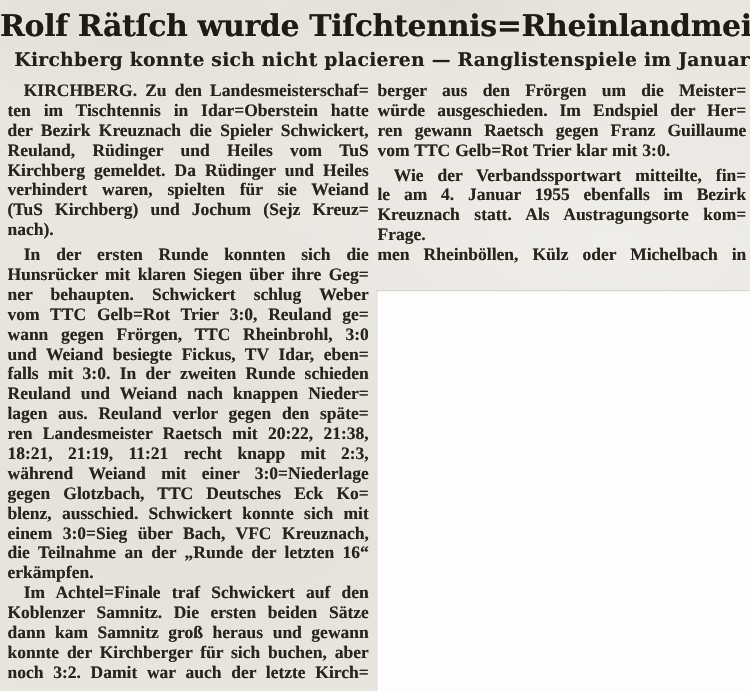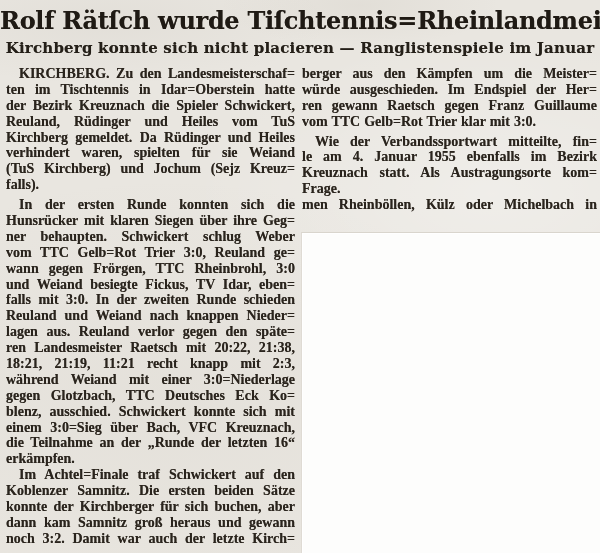--- a/index.html
+++ b/index.html
@@ -25,21 +25,21 @@
     font-weight:bold;
     font-size:24px;
     line-height:28px;
     letter-spacing:-0.3px;
     color:#1f1a14;
     white-space:nowrap;
     text-shadow:0 0 0.5px rgba(31,26,20,0.65);
   }
   .subheadline{
     margin-top:3px;
-    text-align:center;
+    text-align:right;
     font-family:"DejaVu Serif", serif;
     font-weight:bold;
     font-size:15px;
     line-height:20px;
     letter-spacing:0.2px;
     color:#241f18;
     text-shadow:0 0 0.4px rgba(36,31,24,0.55);
   }
   .columns{
     display:flex;
@@ -83,46 +83,46 @@
   <div class="subheadline">Kirchberg konnte sich nicht placieren — Ranglistenspiele im Januar</div>
   <div class="columns">
     <div class="col left">
         <div class="line indent">KIRCHBERG. Zu den Landesmeisterschaf=</div>
         <div class="line">ten im Tischtennis in Idar=Oberstein hatte</div>
         <div class="line">der Bezirk Kreuznach die Spieler Schwickert,</div>
         <div class="line">Reuland, Rüdinger und Heiles vom TuS</div>
         <div class="line">Kirchberg gemeldet. Da Rüdinger und Heiles</div>
         <div class="line">verhindert waren, spielten für sie Weiand</div>
         <div class="line">(TuS Kirchberg) und Jochum (Sejz Kreuz=</div>
-        <div class="line nojust">falls).</div>
+        <div class="line nojust">nach).</div>
         <div class="line indent gap">In der ersten Runde konnten sich die</div>
         <div class="line">Hunsrücker mit klaren Siegen über ihre Geg=</div>
         <div class="line">ner behaupten. Schwickert schlug Weber</div>
         <div class="line">vom TTC Gelb=Rot Trier 3:0, Reuland ge=</div>
         <div class="line">wann gegen Frörgen, TTC Rheinbrohl, 3:0</div>
         <div class="line">und Weiand besiegte Fickus, TV Idar, eben=</div>
         <div class="line">falls mit 3:0. In der zweiten Runde schieden</div>
         <div class="line">Reuland und Weiand nach knappen Nieder=</div>
         <div class="line">lagen aus. Reuland verlor gegen den späte=</div>
         <div class="line">ren Landesmeister Raetsch mit 20:22, 21:38,</div>
         <div class="line">18:21, 21:19, 11:21 recht knapp mit 2:3,</div>
         <div class="line">während Weiand mit einer 3:0=Niederlage</div>
         <div class="line">gegen Glotzbach, TTC Deutsches Eck Ko=</div>
         <div class="line">blenz, ausschied. Schwickert konnte sich mit</div>
         <div class="line">einem 3:0=Sieg über Bach, VFC Kreuznach,</div>
         <div class="line">die Teilnahme an der „Runde der letzten 16“</div>
         <div class="line nojust">erkämpfen.</div>
         <div class="line indent">Im Achtel=Finale traf Schwickert auf den</div>
         <div class="line">Koblenzer Samnitz. Die ersten beiden Sätze</div>
+        <div class="line">dann kam Samnitz groß heraus und gewann</div>
         <div class="line">konnte der Kirchberger für sich buchen, aber</div>
-        <div class="line">dann kam Samnitz groß heraus und gewann</div>
         <div class="line">noch 3:2. Damit war auch der letzte Kirch=</div>
       </div>
     <div class="col right">
-        <div class="line">berger aus den Kämpfen um die Meister=</div>
+        <div class="line">berger aus den Frörgen um die Meister=</div>
         <div class="line">würde ausgeschieden. Im Endspiel der Her=</div>
         <div class="line">ren gewann Raetsch gegen Franz Guillaume</div>
         <div class="line nojust">vom TTC Gelb=Rot Trier klar mit 3:0.</div>
         <div class="line indent gap">Wie der Verbandssportwart mitteilte, fin=</div>
         <div class="line">le am 4. Januar 1955 ebenfalls im Bezirk</div>
         <div class="line">Kreuznach statt. Als Austragungsorte kom=</div>
         <div class="line nojust">Frage.</div>
         <div class="line">men Rheinböllen, Külz oder Michelbach in</div>
       </div>
   </div>

